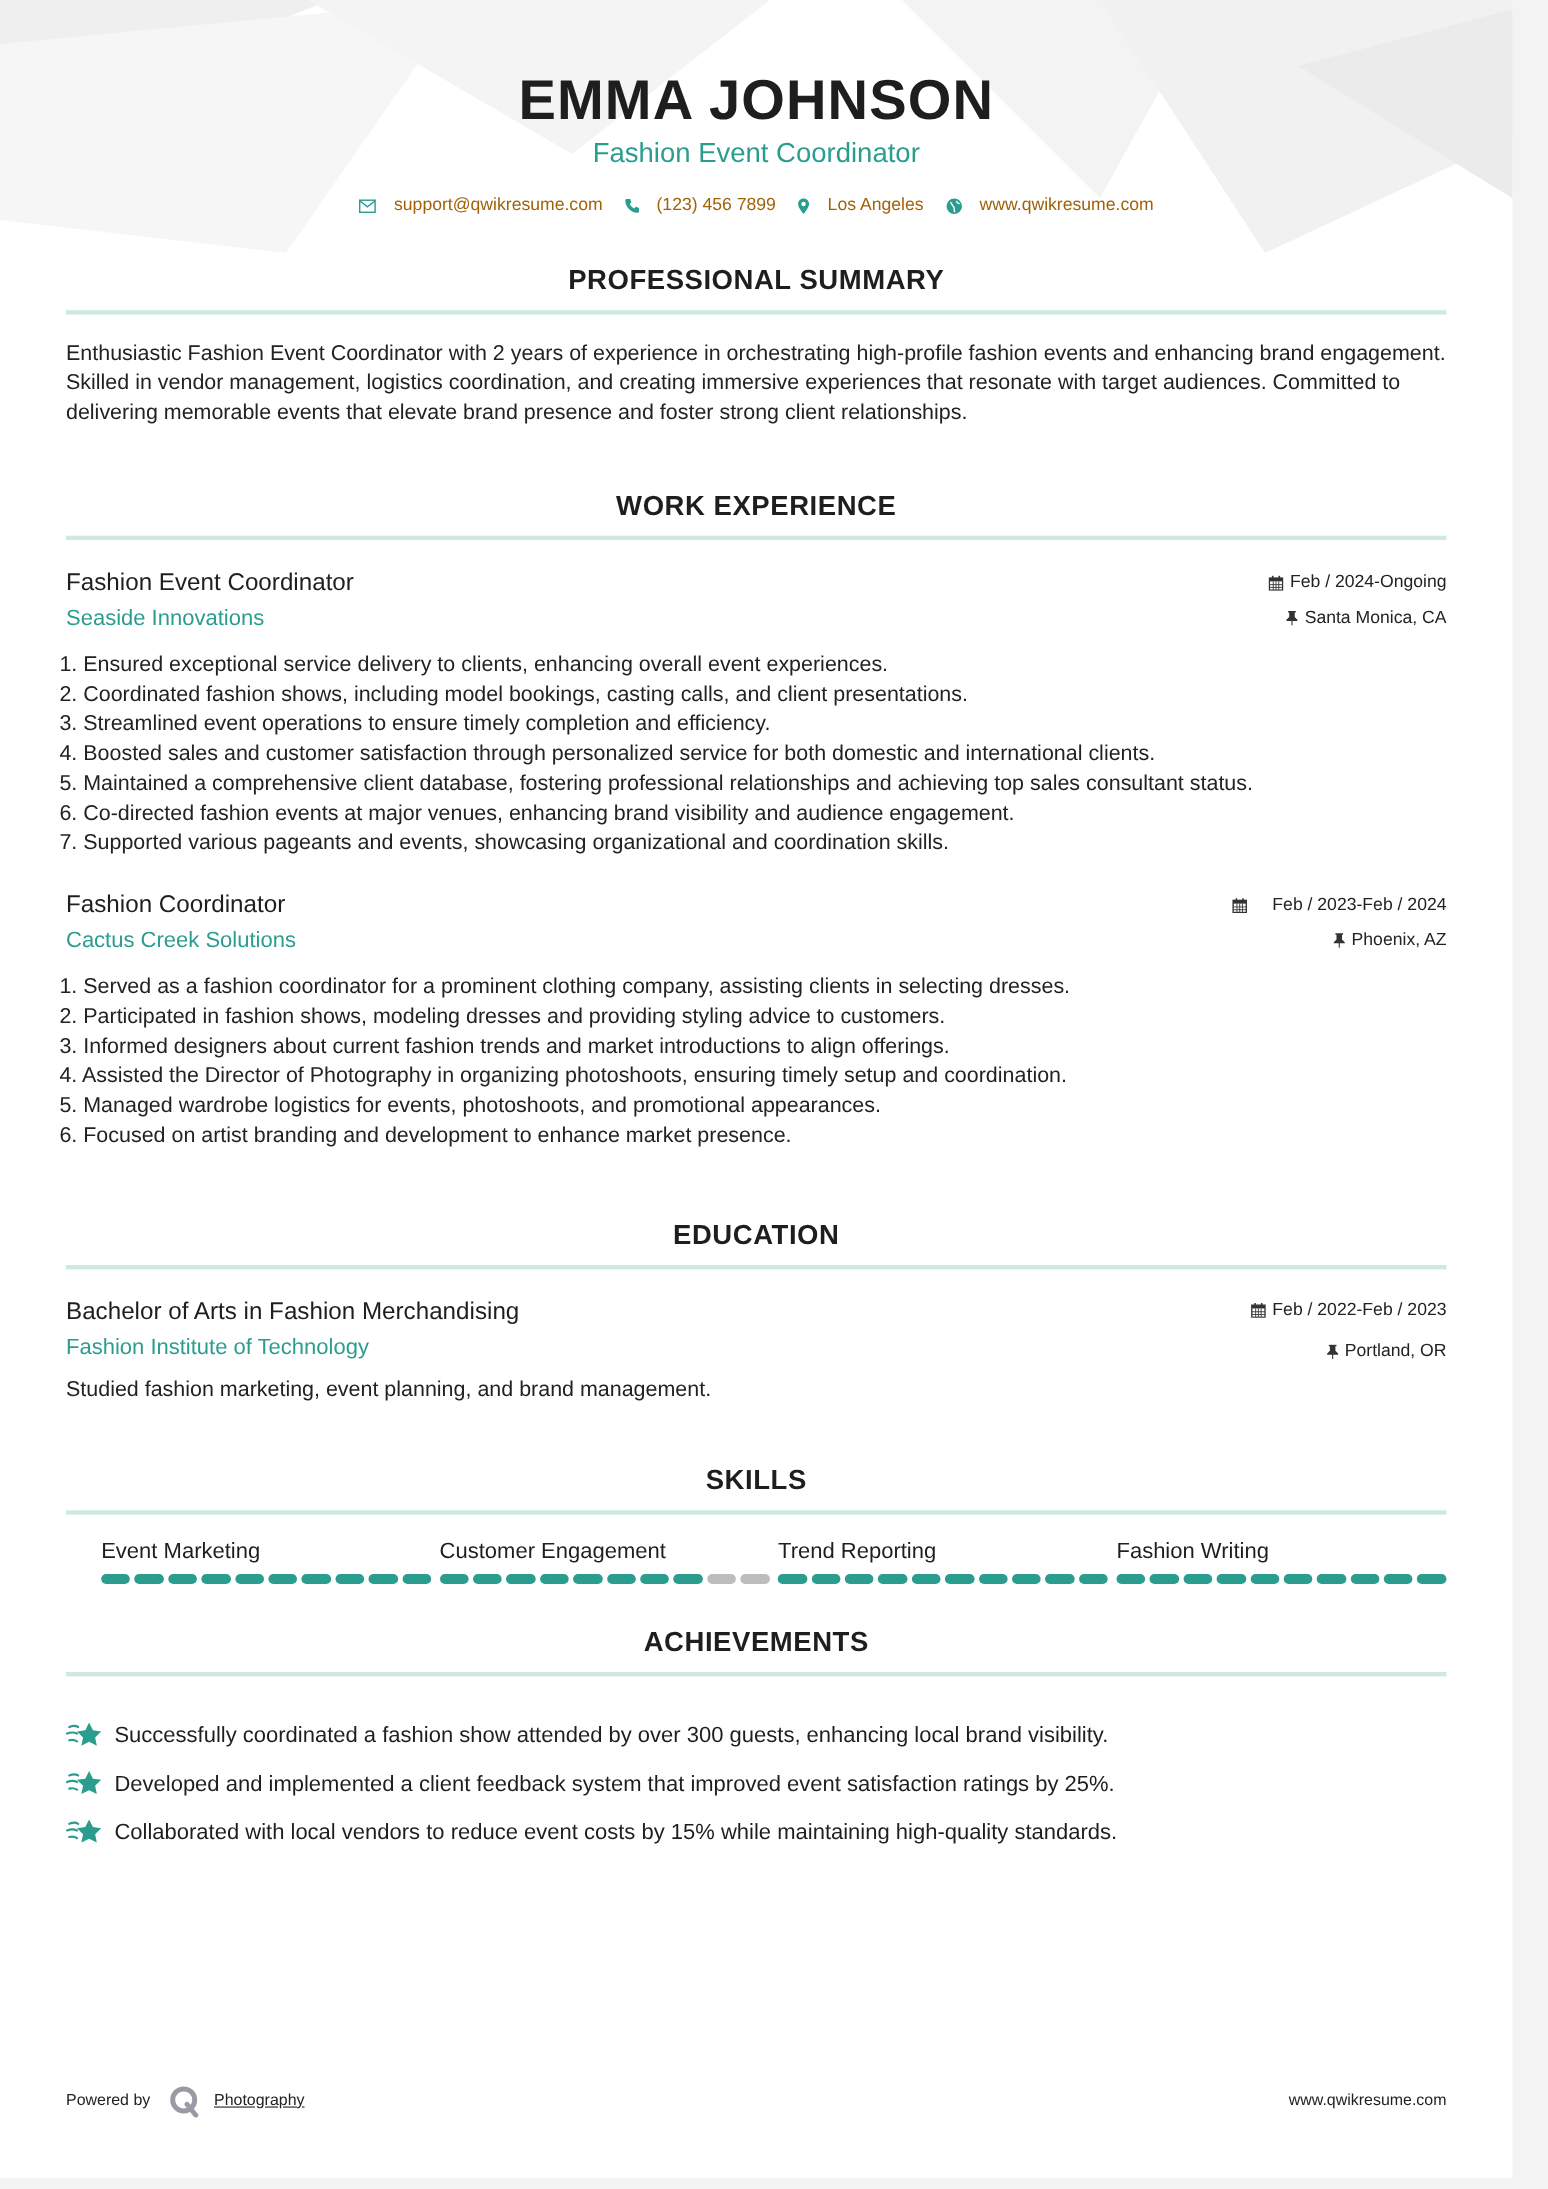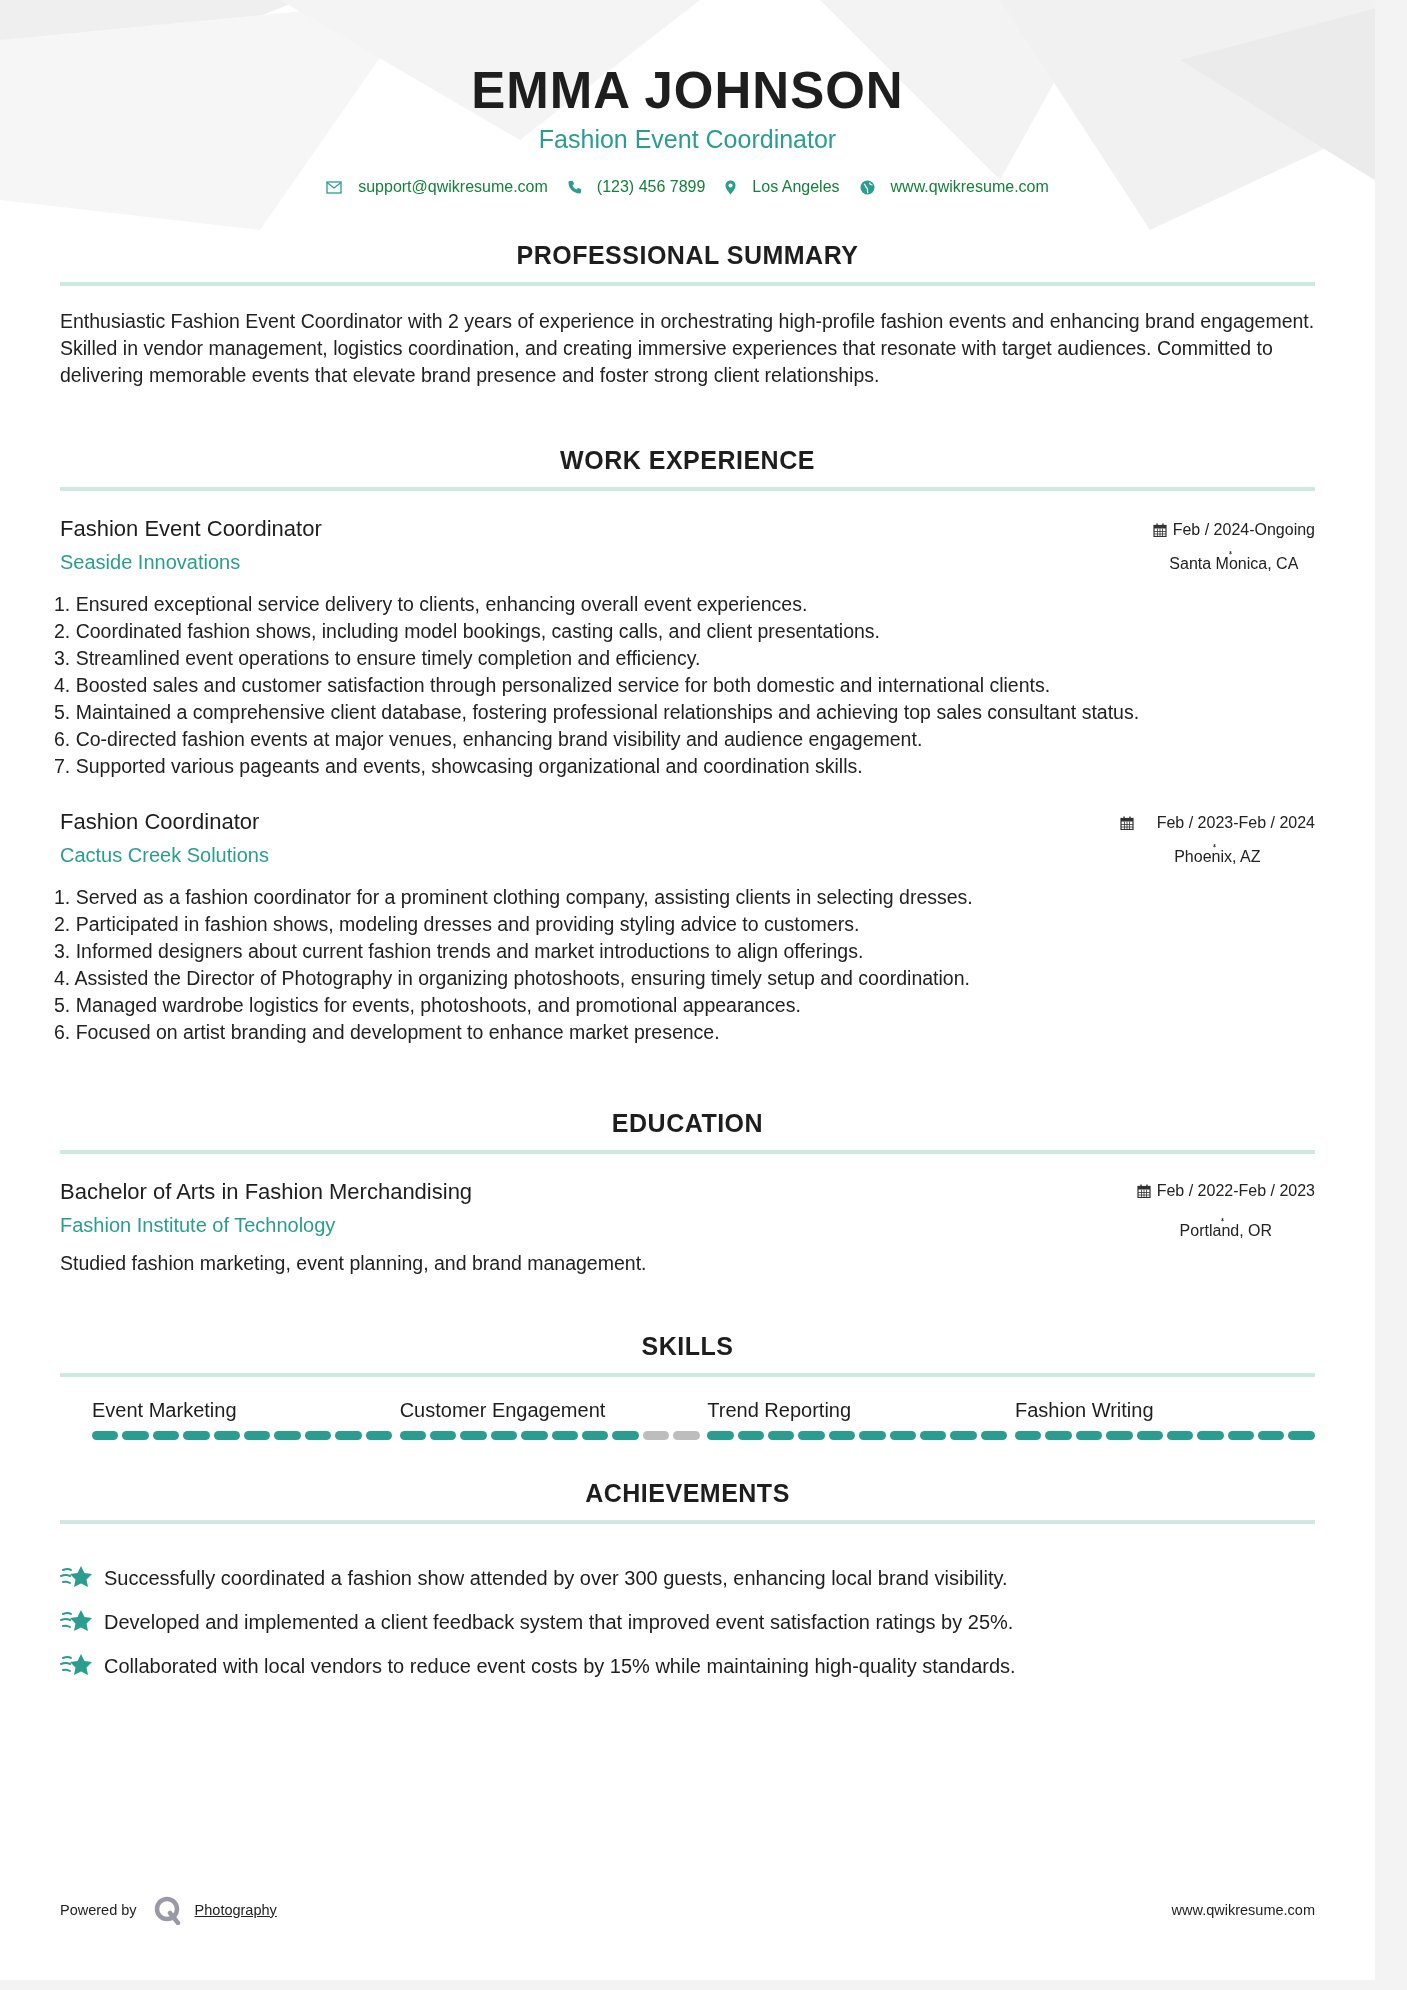--- a/index.html
+++ b/index.html
@@ -13,40 +13,40 @@
 
   .name {
     text-align: center; font-size: 51px; font-weight: 700; letter-spacing: 1px;
     color: #1e1e1e; padding-top: 60px; line-height: 62px;
   }
   .title {
     text-align: center; font-size: 25px; color: #2a9d8f; margin-top: 2px; line-height: 30px;
   }
   .contacts {
     display: flex; justify-content: center; align-items: center; gap: 0;
-    margin-top: 22px; font-size: 16px; color: #15803d; height: 22px;
+    margin-top: 22px; font-size: 16px; color: #a16207; height: 22px;
   }
   .contact-item { display: flex; align-items: center; margin: 0 10px; }
   .contact-item svg { margin-right: 16px; }
 
   .section-title {
     text-align: center; font-size: 25px; font-weight: 700; letter-spacing: 0.5px;
     color: #1e1e1e; line-height: 30px;
   }
   .rule { height: 4px; background: #cfe9e2; margin-top: 12px; }
 
   .summary { font-size: 19.5px; line-height: 27px; color: #222; margin-top: 22px; }
 
   .entry { margin-top: 26px; }
   .entry-head { display: flex; justify-content: space-between; align-items: flex-start; }
   .entry-role { font-size: 22px; color: #1e1e1e; line-height: 28px; font-weight: 500; }
   .entry-org { font-size: 20px; color: #2a9d8f; line-height: 26px; margin-top: 6px; }
   .entry-meta { text-align: right; font-size: 16px; color: #222; }
   .meta-line { display: flex; align-items: center; justify-content: flex-end; height: 22px; }
-  .meta-line + .meta-line { margin-top: 10px; flex-direction: column; }
+  .meta-line + .meta-line { margin-top: 10px; }
   .meta-line svg { margin-right: 6px; }
   .bullets { list-style: none; margin-top: 16px; margin-left: -6px; }
   .bullets li { font-size: 19.5px; line-height: 27px; color: #222; }
 
   .edu-desc { font-size: 19.5px; line-height: 27px; margin-top: 10px; color: #222; }
 
   .skills { display: flex; justify-content: space-between; margin-top: 20px; margin-left: 32px; }
   .skill { width: 300px; }
   .skill-name { font-size: 20px; line-height: 26px; color: #1e1e1e; }
   .skill-bar { display: flex; gap: 4px; margin-top: 8px; }

